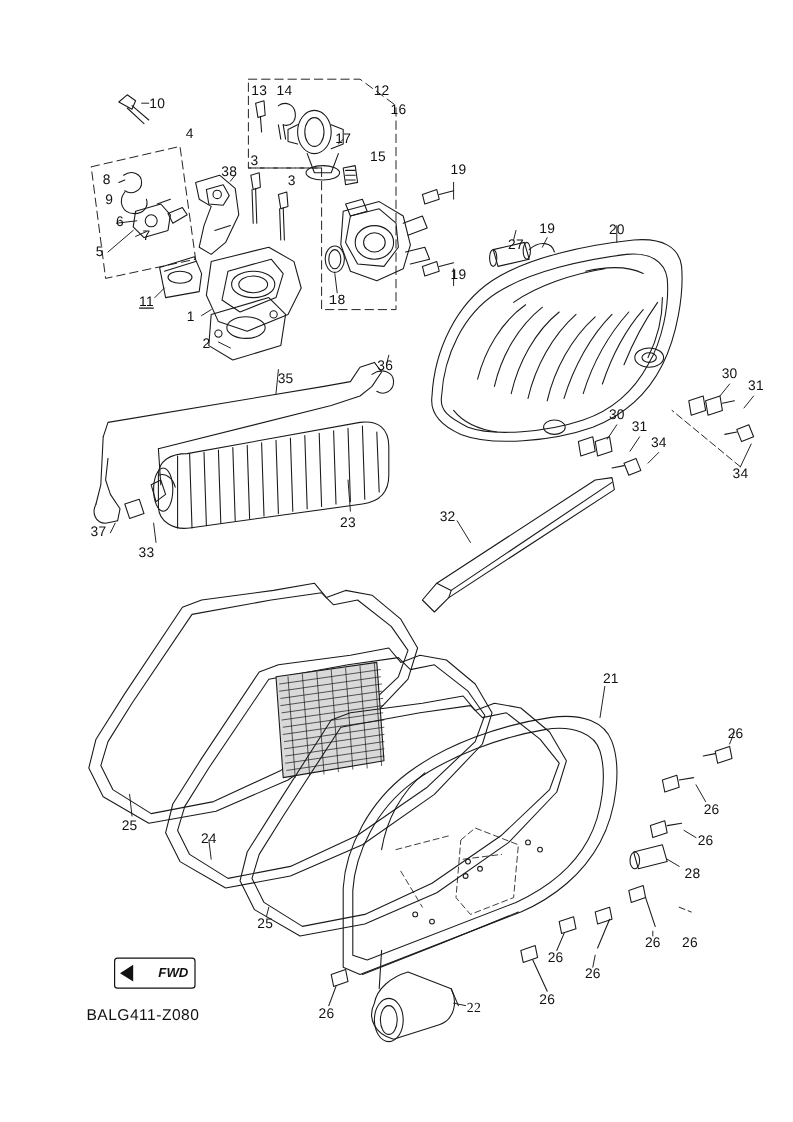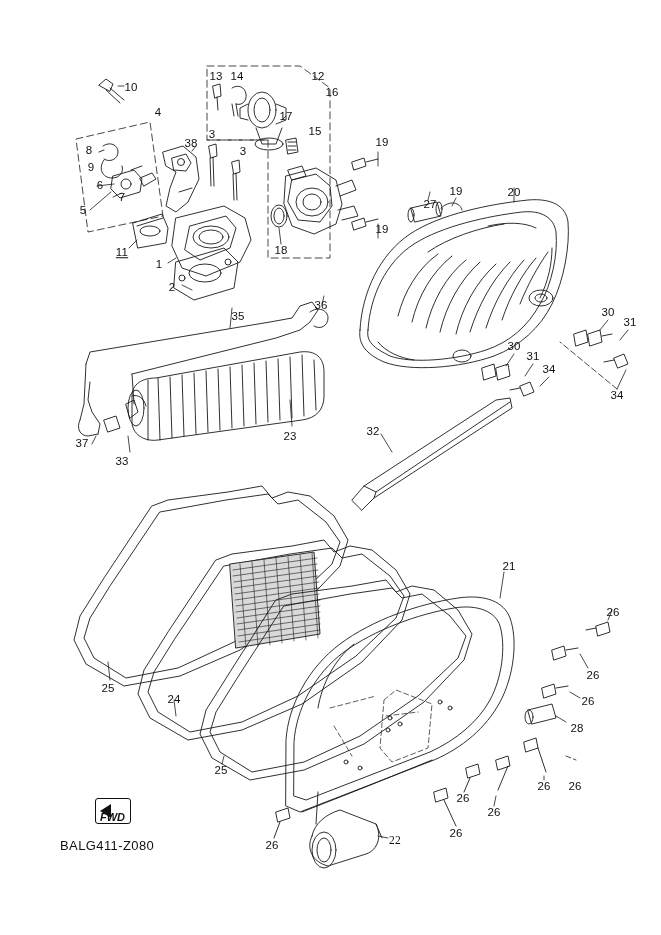--- a/index.html
+++ b/index.html
@@ -37,27 +37,27 @@
   #part-code {
     position: absolute;
     font-family: "Liberation Sans", sans-serif;
     font-size: 13px;
     color: #111111;
     letter-spacing: 0.4px;
     white-space: nowrap;
   }
   #fwd-badge {
     position: absolute;
-    width: 36px;
+    width: 68px;
     height: 26px;
     border: 1.2px solid #111111;
     border-radius: 3px;
     background: #ffffff;
     display: flex;
-    align-items: flex-end;
+    align-items: center;
     justify-content: flex-end;
     box-sizing: border-box;
     padding-right: 5px;
   }
   #fwd-badge .fwd-text {
     font-family: "Liberation Sans", sans-serif;
     font-size: 11px;
     font-weight: bold;
     font-style: italic;
     color: #111111;
@@ -367,21 +367,21 @@
   <div class="callout" style="left:89px; top:151px;">8</div>
   <div class="callout" style="left:91px; top:168px;">9</div>
   <div class="callout" style="left:131px; top:88px;">10</div>
   <div class="callout" style="left:122px; top:253px;text-decoration:underline;">11</div>
   <div class="callout" style="left:318px; top:77px;">12</div>
   <div class="callout" style="left:216px; top:77px;">13</div>
   <div class="callout" style="left:237px; top:77px;">14</div>
   <div class="callout" style="left:315px; top:132px;">15</div>
   <div class="callout" style="left:292px; top:93px;margin-left:40px;">16</div>
   <div class="callout" style="left:286px; top:117px;">17</div>
-  <div class="callout" style="left:281px; top:251px;">18</div>
+  <div class="callout" style="left:281px; top:251px;font-family:Liberation Mono, monospace;">18</div>
   <div class="callout" style="left:382px; top:143px;">19</div>
   <div class="callout" style="left:382px; top:230px;">19</div>
   <div class="callout" style="left:514px; top:193px;">20</div>
   <div class="callout" style="left:509px; top:567px;">21</div>
   <div class="callout" style="left:395px; top:841px;font-family:Liberation Serif, serif;">22</div>
   <div class="callout" style="left:290px; top:437px;">23</div>
   <div class="callout" style="left:174px; top:700px;">24</div>
   <div class="callout" style="left:108px; top:689px;">25</div>
   <div class="callout" style="left:221px; top:771px;">25</div>
   <div class="callout" style="left:613px; top:613px;">26</div>
@@ -407,15 +407,15 @@
   <div class="callout" style="left:238px; top:317px;">35</div>
   <div class="callout" style="left:321px; top:290px;margin-top:16px;">36</div>
   <div class="callout" style="left:82px; top:444px;">37</div>
   <div class="callout" style="left:191px; top:144px;">38</div>
 
   <div id="fwd-badge" style="left:95px; top:798px;">
     <span class="fwd-arrow"></span>
     <span class="fwd-text">FWD</span>
   </div>
 
-  <div id="part-code" style="left:60px; top:838px;">BALG411-Z080</div>
+  <div id="part-code" style="left:72px; top:838px;">BALG411-Z080</div>
 
 </div>
 
 </body></html>

